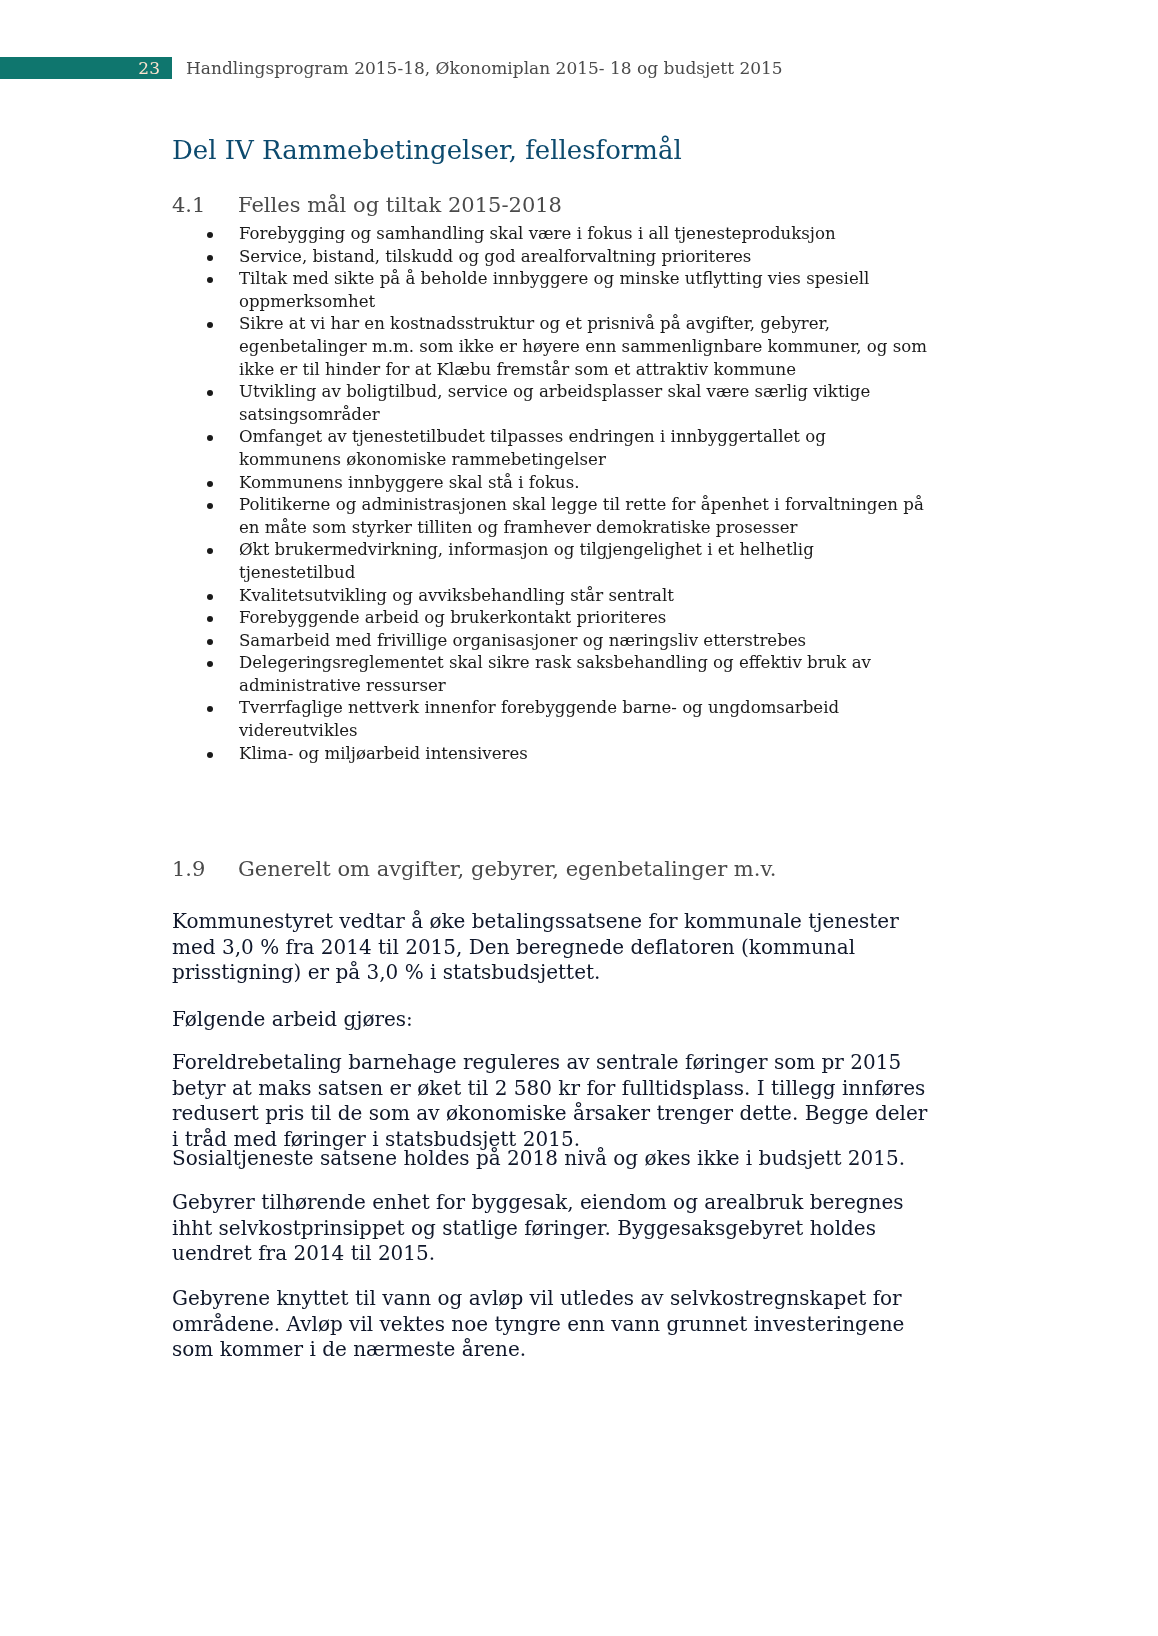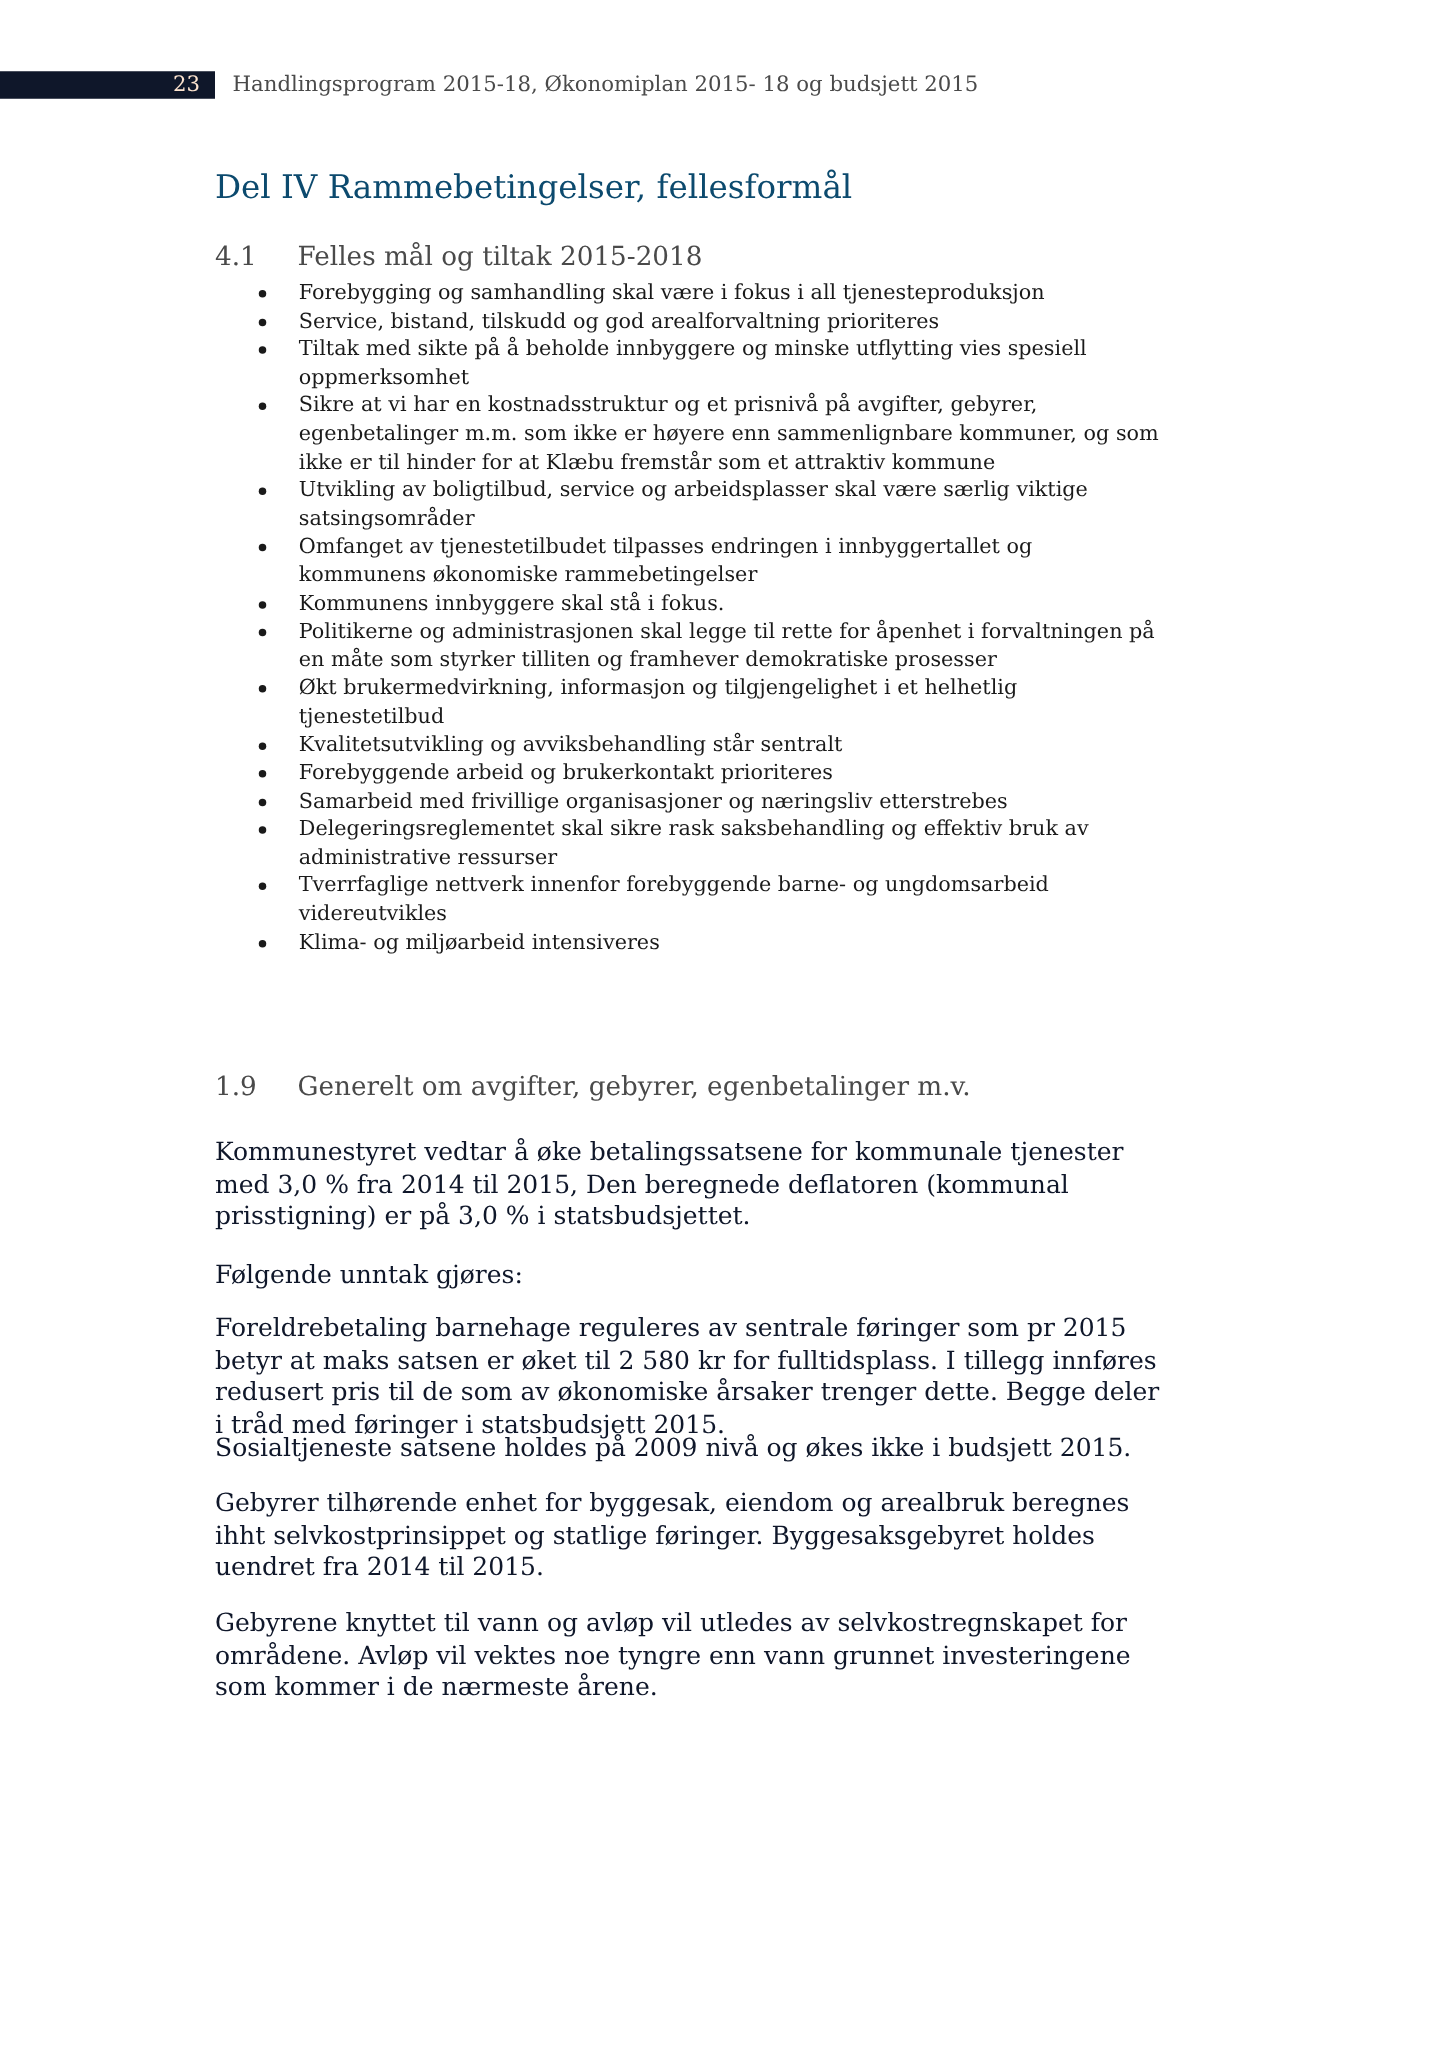--- a/index.html
+++ b/index.html
@@ -14,21 +14,21 @@
     font-family: "DejaVu Serif", "Liberation Serif", serif;
     color: #1a1a1a;
     overflow: hidden;
   }
   .header-bar {
     position: absolute;
     left: 0;
     top: 57px;
     width: 172px;
     height: 22px;
-    background: #0f172a;
+    background: #0f766e;
   }
   .page-number {
     position: absolute;
     right: 12px;
     top: 1px;
     font-size: 17px;
     line-height: 20px;
     color: #fde4cf;
     font-family: "DejaVu Serif", serif;
   }
@@ -142,18 +142,18 @@
     <li><span class="dot"></span><span>Delegeringsreglementet skal sikre rask saksbehandling og effektiv bruk av administrative ressurser</span></li>
     <li><span class="dot"></span><span>Tverrfaglige nettverk innenfor forebyggende barne- og ungdomsarbeid videreutvikles</span></li>
     <li><span class="dot"></span><span>Klima- og miljøarbeid intensiveres</span></li>
   </ul>
 
   <h2 class="section-heading" id="sec2" style="margin:0;font-weight:normal;">
     <span class="num">1.9</span><span>Generelt om avgifter, gebyrer, egenbetalinger m.v.</span>
   </h2>
 
   <p class="para" id="p1">Kommunestyret vedtar å øke betalingssatsene for kommunale tjenester med 3,0 % fra 2014 til 2015, Den beregnede deflatoren (kommunal prisstigning) er på 3,0 % i statsbudsjettet.</p>
-  <p class="para" id="p2">Følgende unntak gjøres:</p>
+  <p class="para" id="p2">Følgende arbeid gjøres:</p>
   <p class="para" id="p3">Foreldrebetaling barnehage reguleres av sentrale føringer som pr 2015 betyr at maks satsen er øket til 2 580 kr for fulltidsplass. I tillegg innføres redusert pris til de som av økonomiske årsaker trenger dette. Begge deler i tråd med føringer i statsbudsjett 2015.</p>
-  <p class="para" id="p4">Sosialtjeneste satsene holdes på 2009 nivå og økes ikke i budsjett 2015.</p>
+  <p class="para" id="p4">Sosialtjeneste satsene holdes på 2018 nivå og økes ikke i budsjett 2015.</p>
   <p class="para" id="p5">Gebyrer tilhørende enhet for byggesak, eiendom og arealbruk beregnes ihht selvkostprinsippet og statlige føringer. Byggesaksgebyret holdes uendret fra 2014 til 2015.</p>
   <p class="para" id="p6">Gebyrene knyttet til vann og avløp vil utledes av selvkostregnskapet for områdene. Avløp vil vektes noe tyngre enn vann grunnet investeringene som kommer i de nærmeste årene.</p>
 </div>
 
 </body></html>

